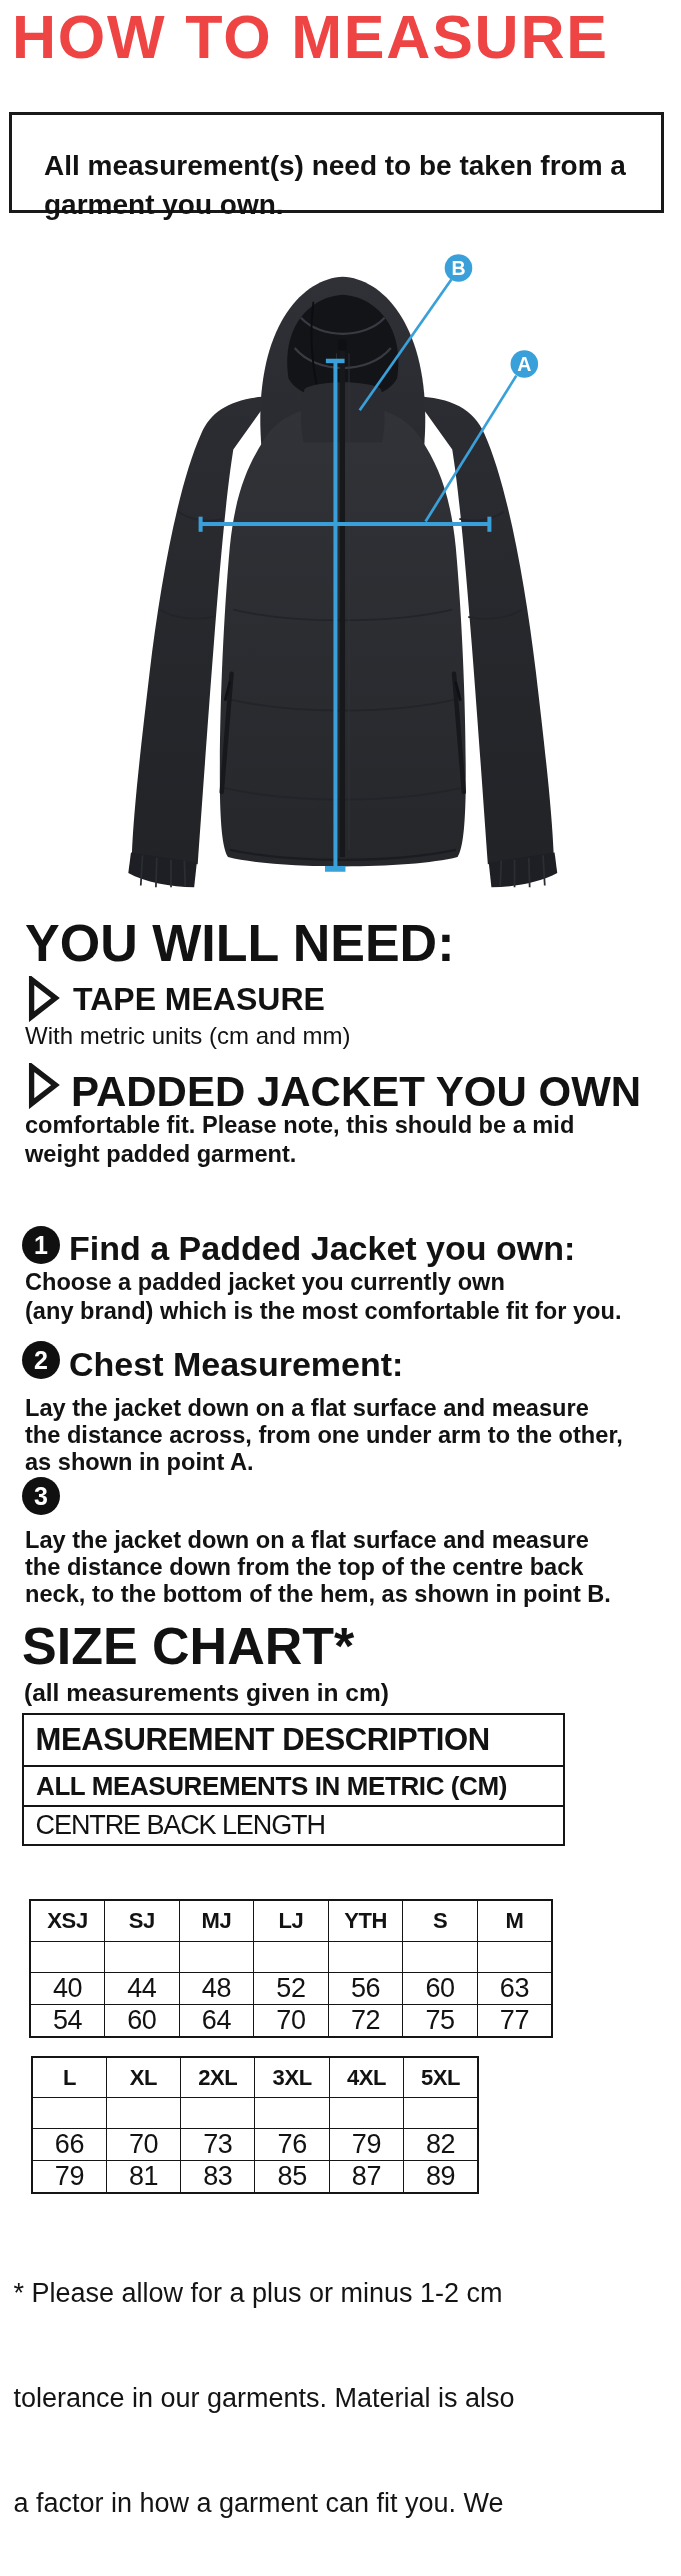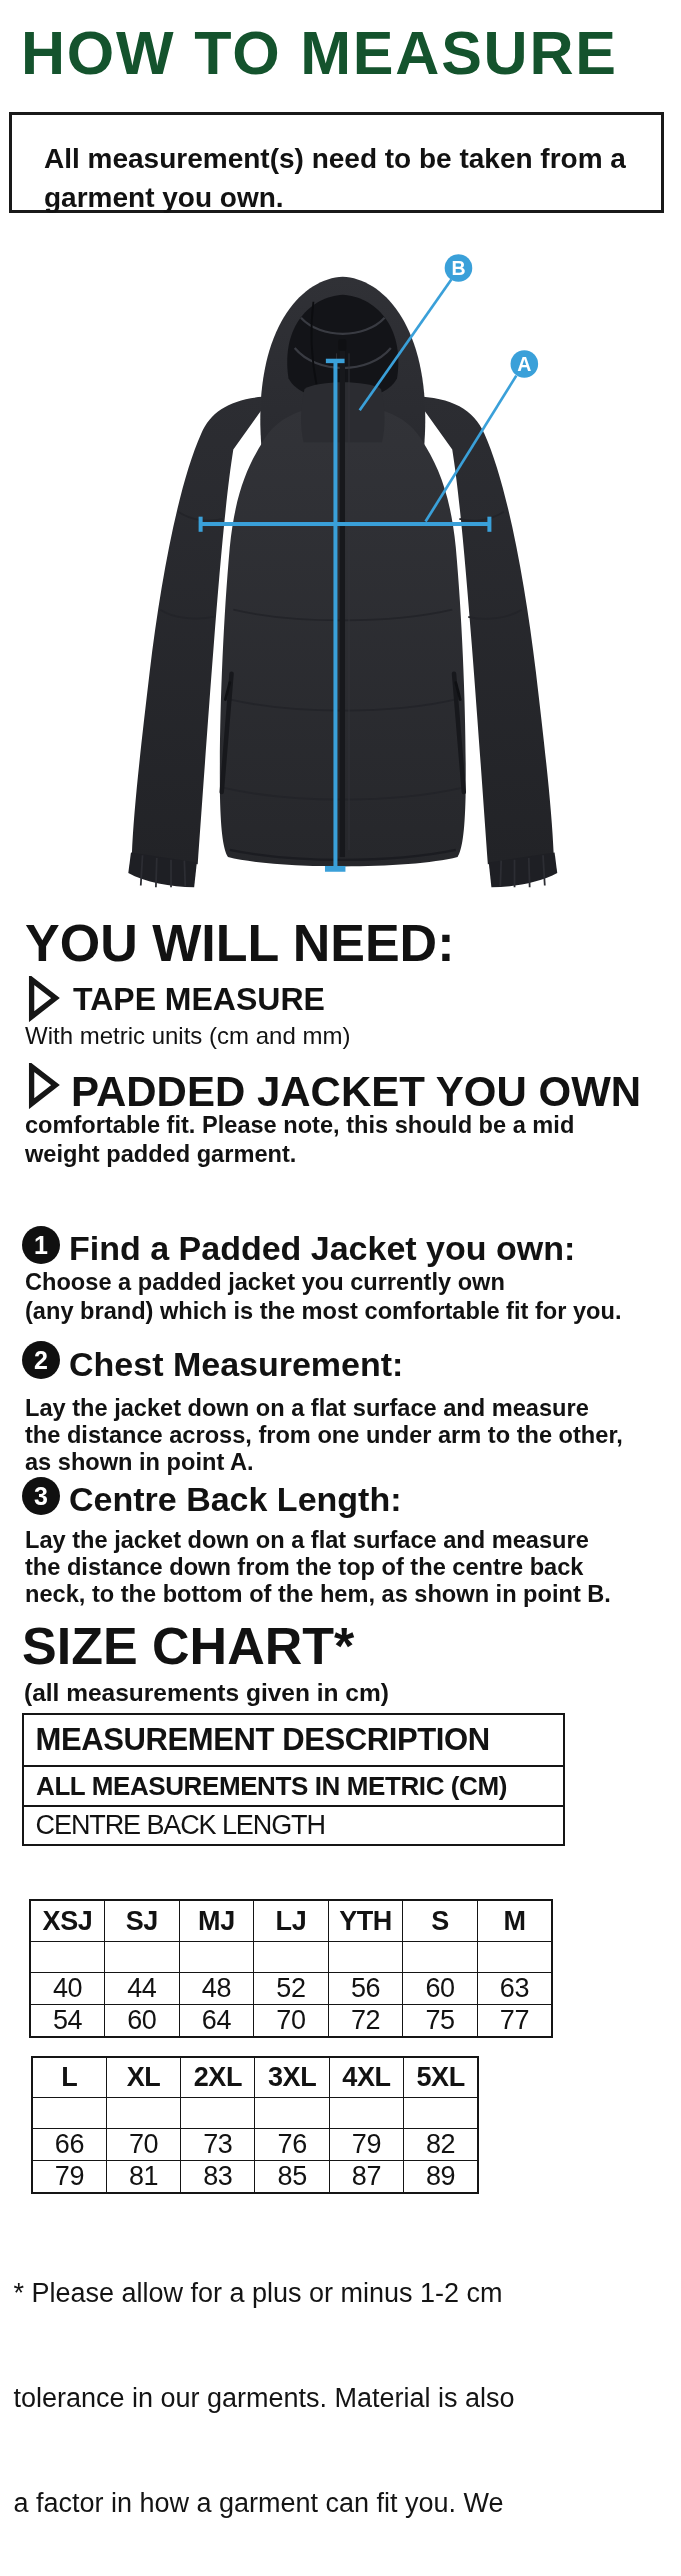--- a/index.html
+++ b/index.html
@@ -2,24 +2,24 @@
 <html style="font-size:14.2px"><head>
 <meta charset="utf-8">
 <style>
   html,body{margin:0;padding:0;background:#ffffff;}
   .page{
     position:relative;width:682px;height:2576px;background:#fff;
     font-family:"Liberation Sans", sans-serif;color:#121212;overflow:hidden;
   }
   .abs{position:absolute;}
 
-  .title{left:21px;top:1.8px;font-size:61px;font-weight:bold;letter-spacing:1.8px;white-space:nowrap;color:#14532d;margin-top:16px;}
+  .title{left:12px;top:1.8px;font-size:61px;font-weight:bold;letter-spacing:1.8px;white-space:nowrap;color:#ef4444;}
 
   .notice-box{left:9px;top:112px;width:655px;height:101px;border:3.6px solid #191919;box-sizing:border-box;}
-  .notice-inner{padding:24px 0 0 32px;}
+  .notice-inner{padding:31px 0 0 32px;}
   .notice-line{font-size:28px;font-weight:bold;line-height:39px;white-space:nowrap;}
 
   .diagram{left:0;top:227px;width:682px;height:663px;}
   .diagram svg{display:block;}
 
   .ywn-heading{left:25px;top:913px;font-size:52px;font-weight:bold;white-space:nowrap;}
   .tri{left:27px;top:976px;}
   .tri2{left:27px;top:1063px;}
   .need-title-1{left:73px;top:981px;font-size:32px;font-weight:bold;white-space:nowrap;}
   .need-desc-1{left:25px;top:1022px;font-size:24px;font-weight:normal;white-space:nowrap;}
@@ -42,21 +42,21 @@
 
   .desc-table{left:22px;top:1713px;width:543px;border:2.7px solid #151515;box-sizing:border-box;}
   .dt-row{border-top:2.7px solid #151515;display:flex;align-items:center;padding-left:11.6px;white-space:nowrap;}
   .dt-row:first-child{border-top:none;}
   .dt-header{height:50px;font-size:31px;font-weight:bold;letter-spacing:-0.4px;}
   .dt-metric{height:38px;font-size:26px;font-weight:bold;letter-spacing:-0.4px;padding-left:12px;}
   .dt-plain{height:37px;font-size:27px;font-weight:normal;letter-spacing:-1.1px;}
 
   table.size-table{position:absolute;border-collapse:collapse;table-layout:fixed;border:2.7px solid #151515;}
   table.size-table th, table.size-table td{border:1.8px solid #151515;text-align:center;padding:0;}
-  table.size-table th{font-size:27px;font-weight:bold;letter-spacing:-0.4px;height:40px;}
+  table.size-table th{font-size:22px;font-weight:bold;letter-spacing:-0.4px;height:40px;}
   table.size-table td{font-size:27px;font-weight:normal;letter-spacing:-0.4px;height:29px;}
   #table1{left:29px;top:1899px;width:524px;}
   #table2{left:31px;top:2056px;width:448px;}
   #table2 th{height:39px;}
   tr.empty-row td{height:30px;}
 
   .footnote{left:13.4px;top:2206px;font-size:27px;line-height:35px;font-weight:normal;color:#141414;white-space:pre-wrap;}
 </style>
 </head>
 <body>
@@ -158,21 +158,20 @@
 
   <div class="abs step-badge s2-badge">2</div>
   <div class="abs step-title s2-title">Chest Measurement:</div>
   <div class="abs step-lines s2-lines">
     <div>Lay the jacket down on a flat surface and measure</div>
     <div>the distance across, from one under arm to the other,</div>
     <div>as shown in point A.</div>
   </div>
 
   <div class="abs step-badge s3-badge">3</div>
-  <div class="abs step-title s3-title">Centre Back Length:</div>
   <div class="abs step-lines s3-lines">
     <div>Lay the jacket down on a flat surface and measure</div>
     <div>the distance down from the top of the centre back</div>
     <div>neck, to the bottom of the hem, as shown in point B.</div>
   </div>
 
   <div class="abs sc-heading">SIZE CHART*</div>
   <div class="abs sc-sub">(all measurements given in cm)</div>
 
   <div class="abs desc-table">

